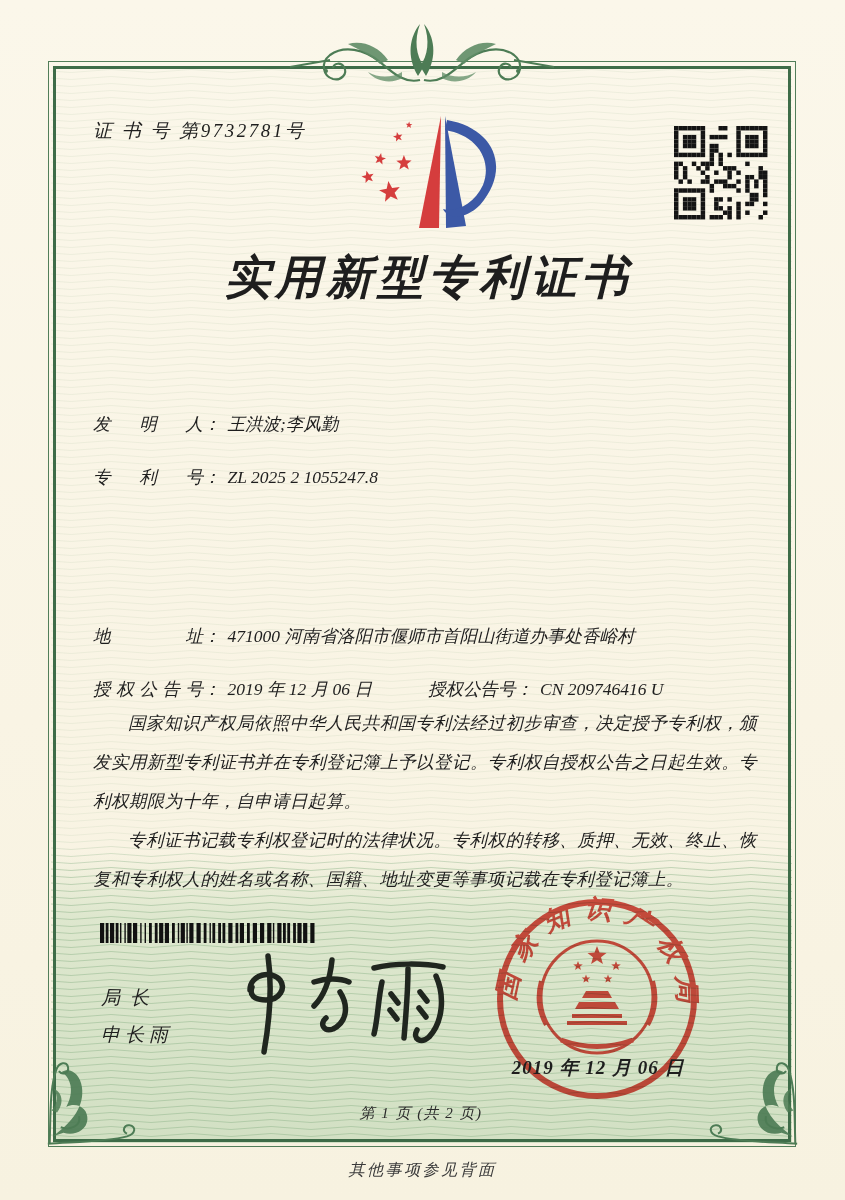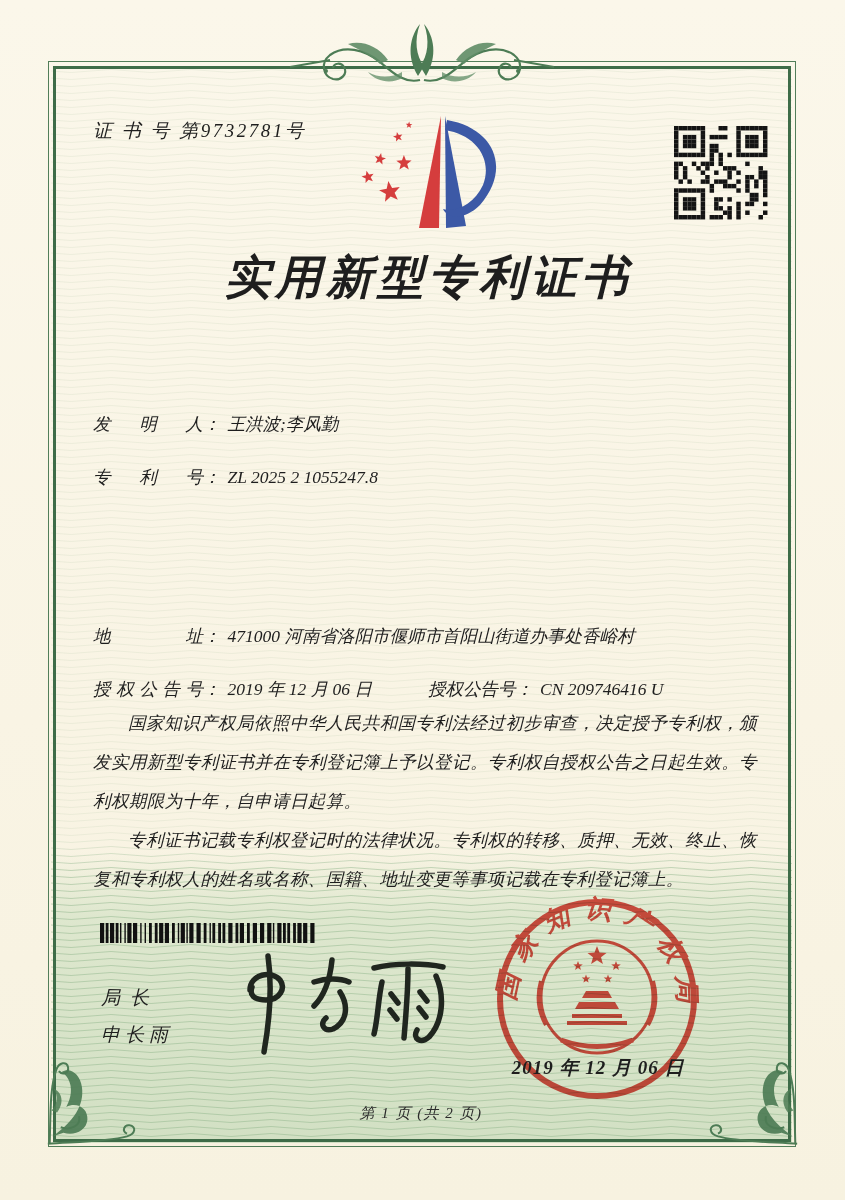--- a/index.html
+++ b/index.html
@@ -563,14 +563,15 @@
       <g fill="none" stroke="#dd4238">
         <path d="M55 132 A58 58 0 0 1 50 88" stroke-width="4"></path>
         <path d="M157 132 A58 58 0 0 0 162 88" stroke-width="4"></path>
         <path d="M70 147 Q106 160 142 147" stroke-width="5"></path>
       </g>
     </g>
   </svg>
   <div class="seal-date">2019 年 12 月 06 日</div>
 
   <div class="footer-page">第 1 页 (共 2 页)</div>
+  <div class="back-note">其他事项参见背面</div>
 
 </div>
 
 </body></html>

